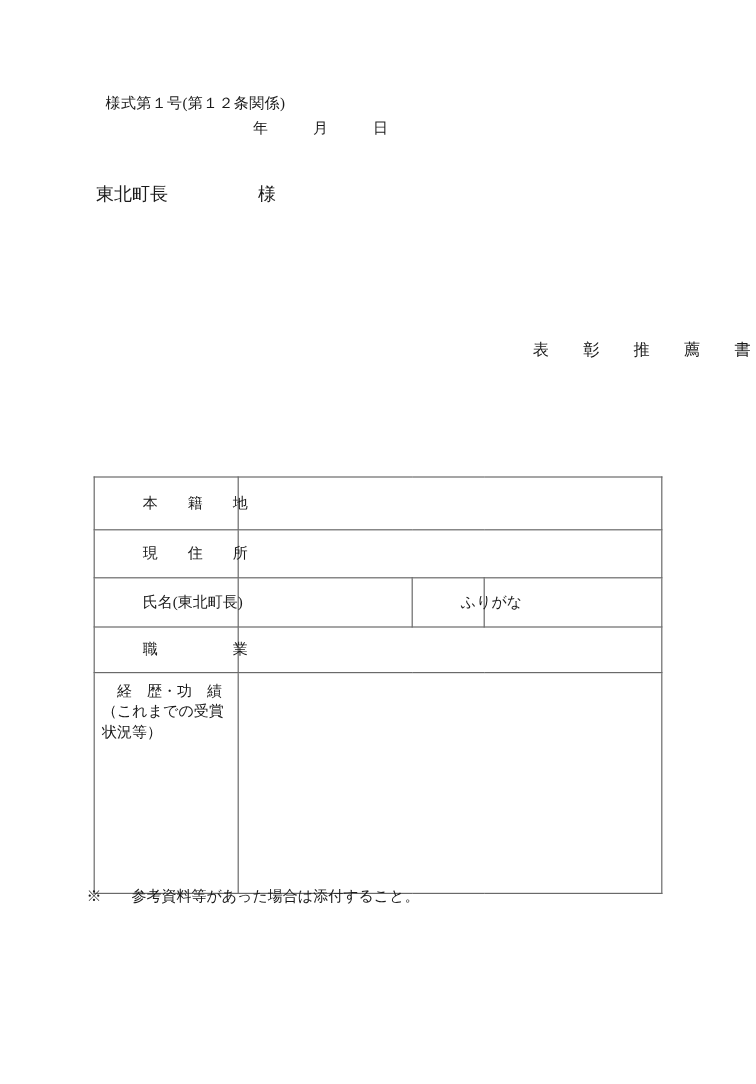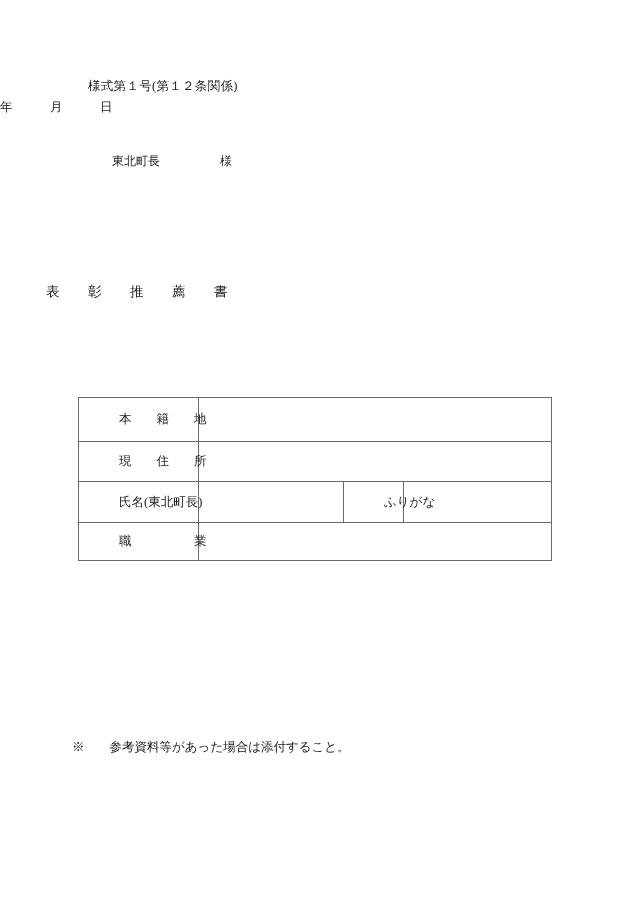--- a/index.html
+++ b/index.html
@@ -28,30 +28,30 @@
     top: 78px;
     font-size: 12.5px;
     letter-spacing: 0.3px;
     white-space: pre;
   }
   .date-line {
     position: absolute;
     left: 0;
     right: 96px;
     top: 99px;
-    text-align: left;
+    text-align: center;
     font-size: 12.5px;
     white-space: pre;
     font-family: Liberation Mono, monospace;
   }
   .addressee {
     position: absolute;
-    left: 112px;
+    left: 80px;
     top: 153px;
-    font-size: 12px;
+    font-size: 15px;
     white-space: pre;
   }
 
   
   .recommender {
     position: absolute;
     left: 355px;
     top: 208px;
     font-size: 12.5px;
     line-height: 1.75;
@@ -61,21 +61,21 @@
     white-space: pre;
     padding-left: 44px;
   }
 
   
   .doc-title {
     position: absolute;
     left: 0;
     right: 4px;
     top: 283px;
-    text-align: left;
+    text-align: right;
     font-size: 13.5px;
     letter-spacing: 0.5px;
     white-space: pre;
     padding-left: 46px;
   }
 
   
   .body-text {
     position: absolute;
     left: 72px;
@@ -172,18 +172,23 @@
       <tr class="r-shimei">
         <td class="label">氏名(東北町長)</td>
         <td class="value"></td>
         <td class="label">ふりがな</td>
         <td class="value"></td>
       </tr>
       <tr class="r-shokugyo">
         <td class="label">職　　　　　業</td>
         <td class="value" colspan="3"></td>
       </tr>
+      <tr class="r-keireki">
+        <td class="label-multiline">　経　歴・功　績
+（これまでの受賞状況等）</td>
+        <td class="value" colspan="3"></td>
+      </tr>
     </tbody>
   </table>
 
   <div class="footer-note">※　　参考資料等があった場合は添付すること。</div>
 
 </div>
 
 </body></html>

